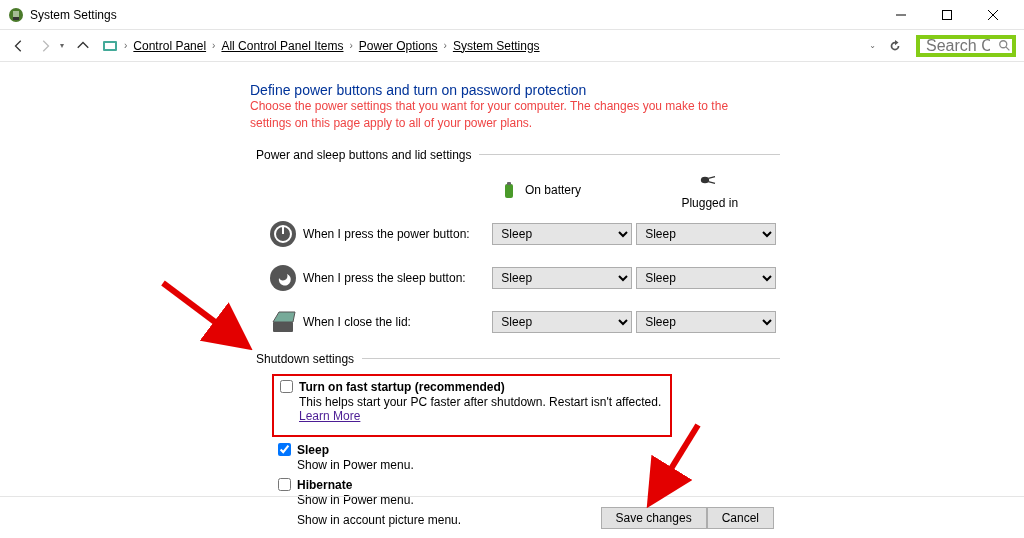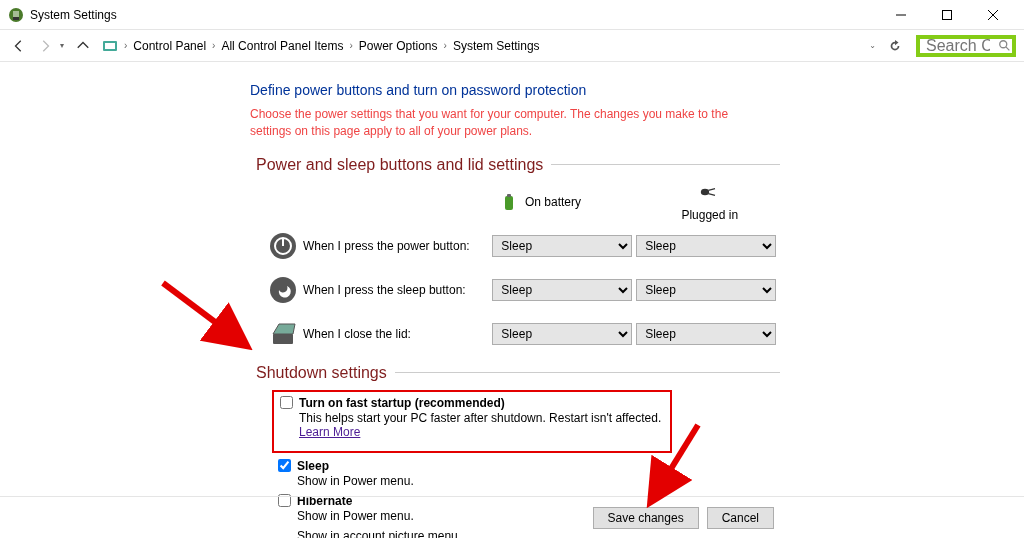--- a/index.html
+++ b/index.html
@@ -14,34 +14,34 @@
     .win-controls .wc svg { width: 10px; height: 10px; }
     
     
     .nav-bar { height: 32px; display: flex; align-items: center; padding: 0 8px; border-bottom: 1px solid #e5e5e5; gap: 4px; }
     .nav-arrow { width: 22px; height: 22px; display: flex; align-items: center; justify-content: center; cursor: pointer; color: #555; }
     .nav-arrow.disabled { color: #aaa; cursor: default; }
     .nav-arrow svg { width: 14px; height: 14px; }
     .breadcrumb { display: flex; align-items: center; flex: 1; gap: 6px; font-size: 12px; margin-left: 4px; }
     .bc-icon { width: 16px; height: 16px; }
     .bc-sep { color: #666; font-size: 10px; }
-    .bc-item { cursor: pointer; }
+    .bc-item { cursor: pointer; text-decoration: underline; }
     .bc-item.current { color: #000; }
     .refresh-btn { width: 22px; height: 22px; display: flex; align-items: center; justify-content: center; cursor: pointer; margin-right: 6px; }
     .dropdown-chev { font-size: 8px; color: #666; margin-right: 4px; }
     .search-box { width: 100px; height: 22px; border: 4px solid #84cc16; padding: 0 22px 0 6px; font-size: 16px; color: #888; position: relative; }
     .search-wrap { position: relative; }
     .search-wrap .sicon { position: absolute; right: 4px; top: 4px; color: #888; }
     
     
     .content { padding: 20px 0 0 250px; width: 780px; }
-    .heading { color: #003399; font-size: 14px; font-weight: normal; margin-bottom: 8px; }
+    .heading { color: #003399; font-size: 14px; font-weight: normal; }
     .desc { font-size: 12px; color: #ef4444; line-height: 1.4; margin-bottom: 16px; width: 510px; }
     
-    .section-label { font-size: 16px; color: #7f1d1d; margin-bottom: 8px; margin-left: 6px; display: flex; align-items: center; gap: 8px; justify-content: center; }
+    .section-label { font-size: 12px; color: #000000; margin-bottom: 8px; margin-left: 6px; display: flex; align-items: center; gap: 8px; justify-content: center; }
     .section-label .line { flex: 1; height: 1px; background: #ccc; }
     
     .grid-area { margin-left: 14px; margin-bottom: 14px; }
     .col-headers { display: flex; margin-left: 235px; margin-bottom: 8px; }
     .col-head { display: flex; align-items: center; gap: 6px; font-size: 12px; }
     .col-head.battery { width: 148px; }
     .col-head.plugged { width: 148px; flex-direction: column; }
     .col-head .ic { width: 20px; height: 20px; }
     
     .row { display: flex; align-items: center; margin-bottom: 12px; height: 32px; }
@@ -54,21 +54,21 @@
     .sd-item { margin-bottom: 6px; }
     .sd-item .top { display: flex; align-items: center; gap: 6px; }
     .sd-item input[type=checkbox] { width: 13px; height: 13px; }
     .sd-item .lbl { font-size: 12px; font-weight: bold; }
     .sd-item .sub { font-size: 12px; margin-left: 19px; margin-top: 1px; }
     .sd-item .sub a { color: #4c1d95; text-decoration: underline; }
     
     .highlight-box { border: 2px solid #e30000; padding: 4px 6px 6px 6px; margin-left: 8px; margin-right: 0; width: 400px; margin-bottom: 6px; }
     
     
-    .bottom-bar { position: absolute; bottom: 0; left: 0; right: 0; height: 42px; border-top: 1px solid #e5e5e5; display: flex; align-items: center; justify-content: flex-end; padding-right: 250px; gap: 8px; }
+    .bottom-bar { position: absolute; bottom: 0; left: 0; right: 0; height: 42px; border-top: 1px solid #e5e5e5; display: flex; align-items: center; justify-content: flex-end; padding-right: 250px; }
     .btn { height: 22px; padding: 0 14px; font-size: 12px; background: #e1e1e1; border: 1px solid #adadad; cursor: pointer; }
     
     
     .arrow-annot { position: absolute; pointer-events: none; }
     .arrow-annot svg { overflow: visible; }
   </style>
 </head>
 <body>
 
 <div class="title-bar">

